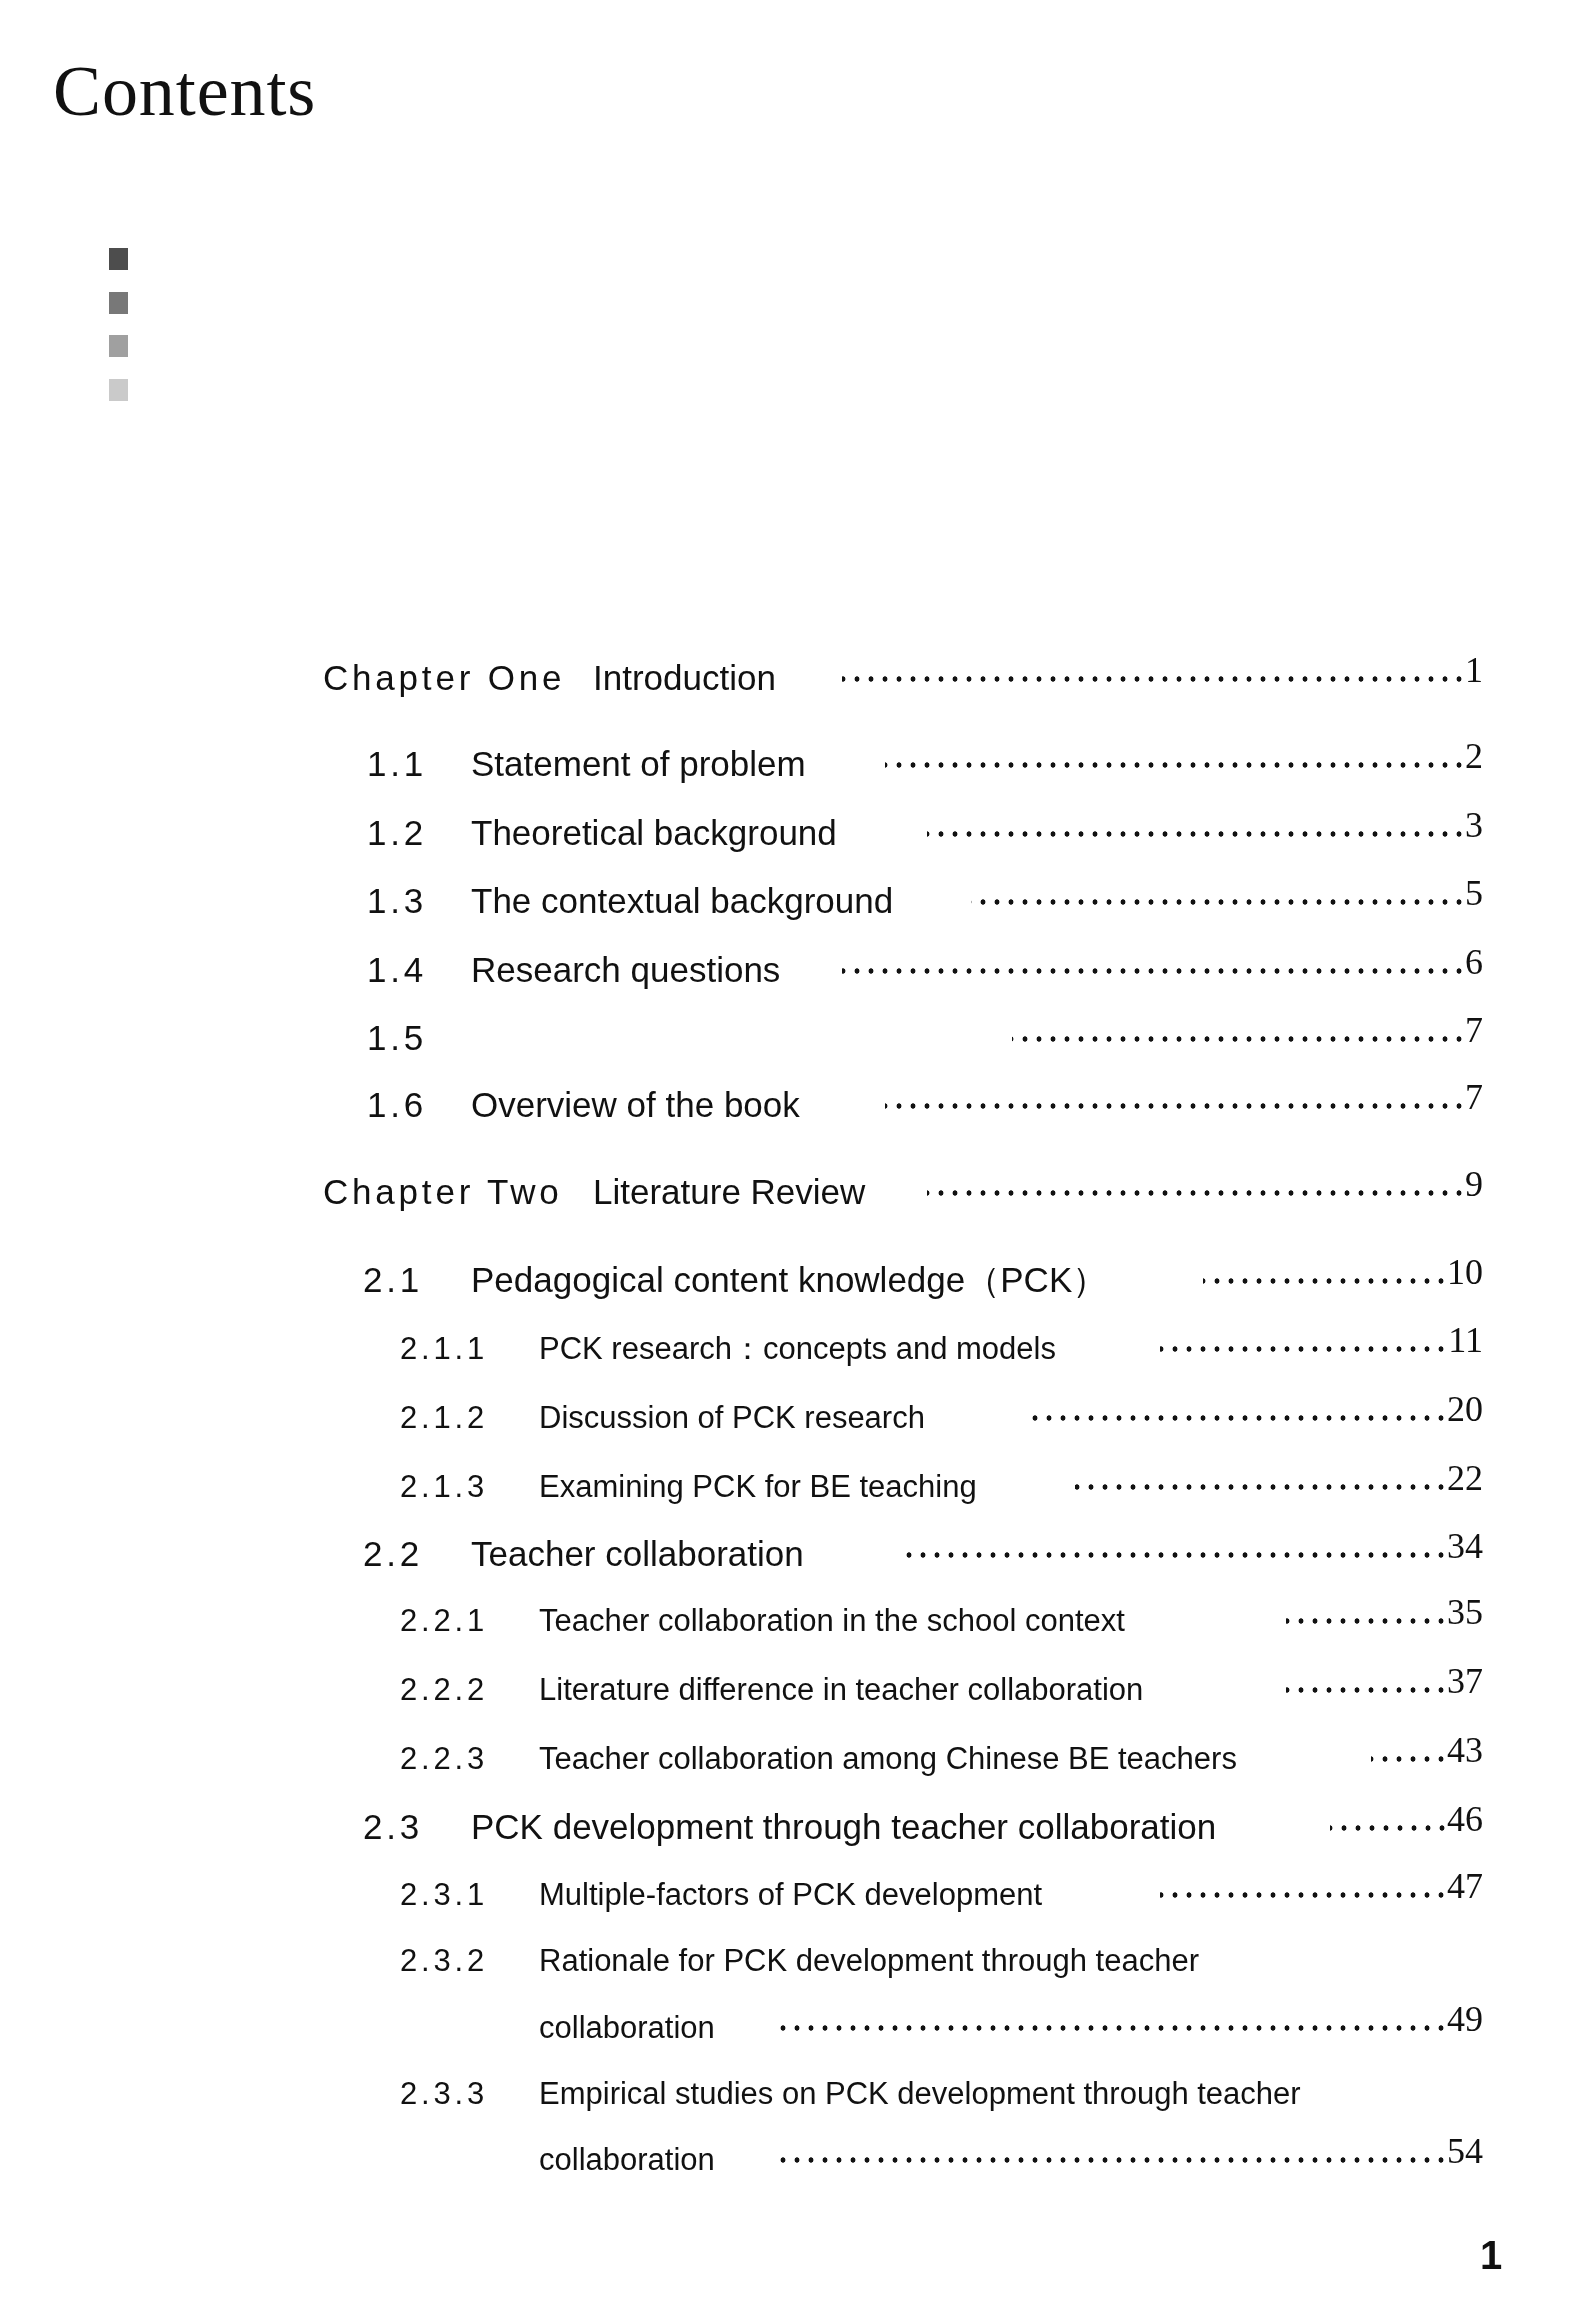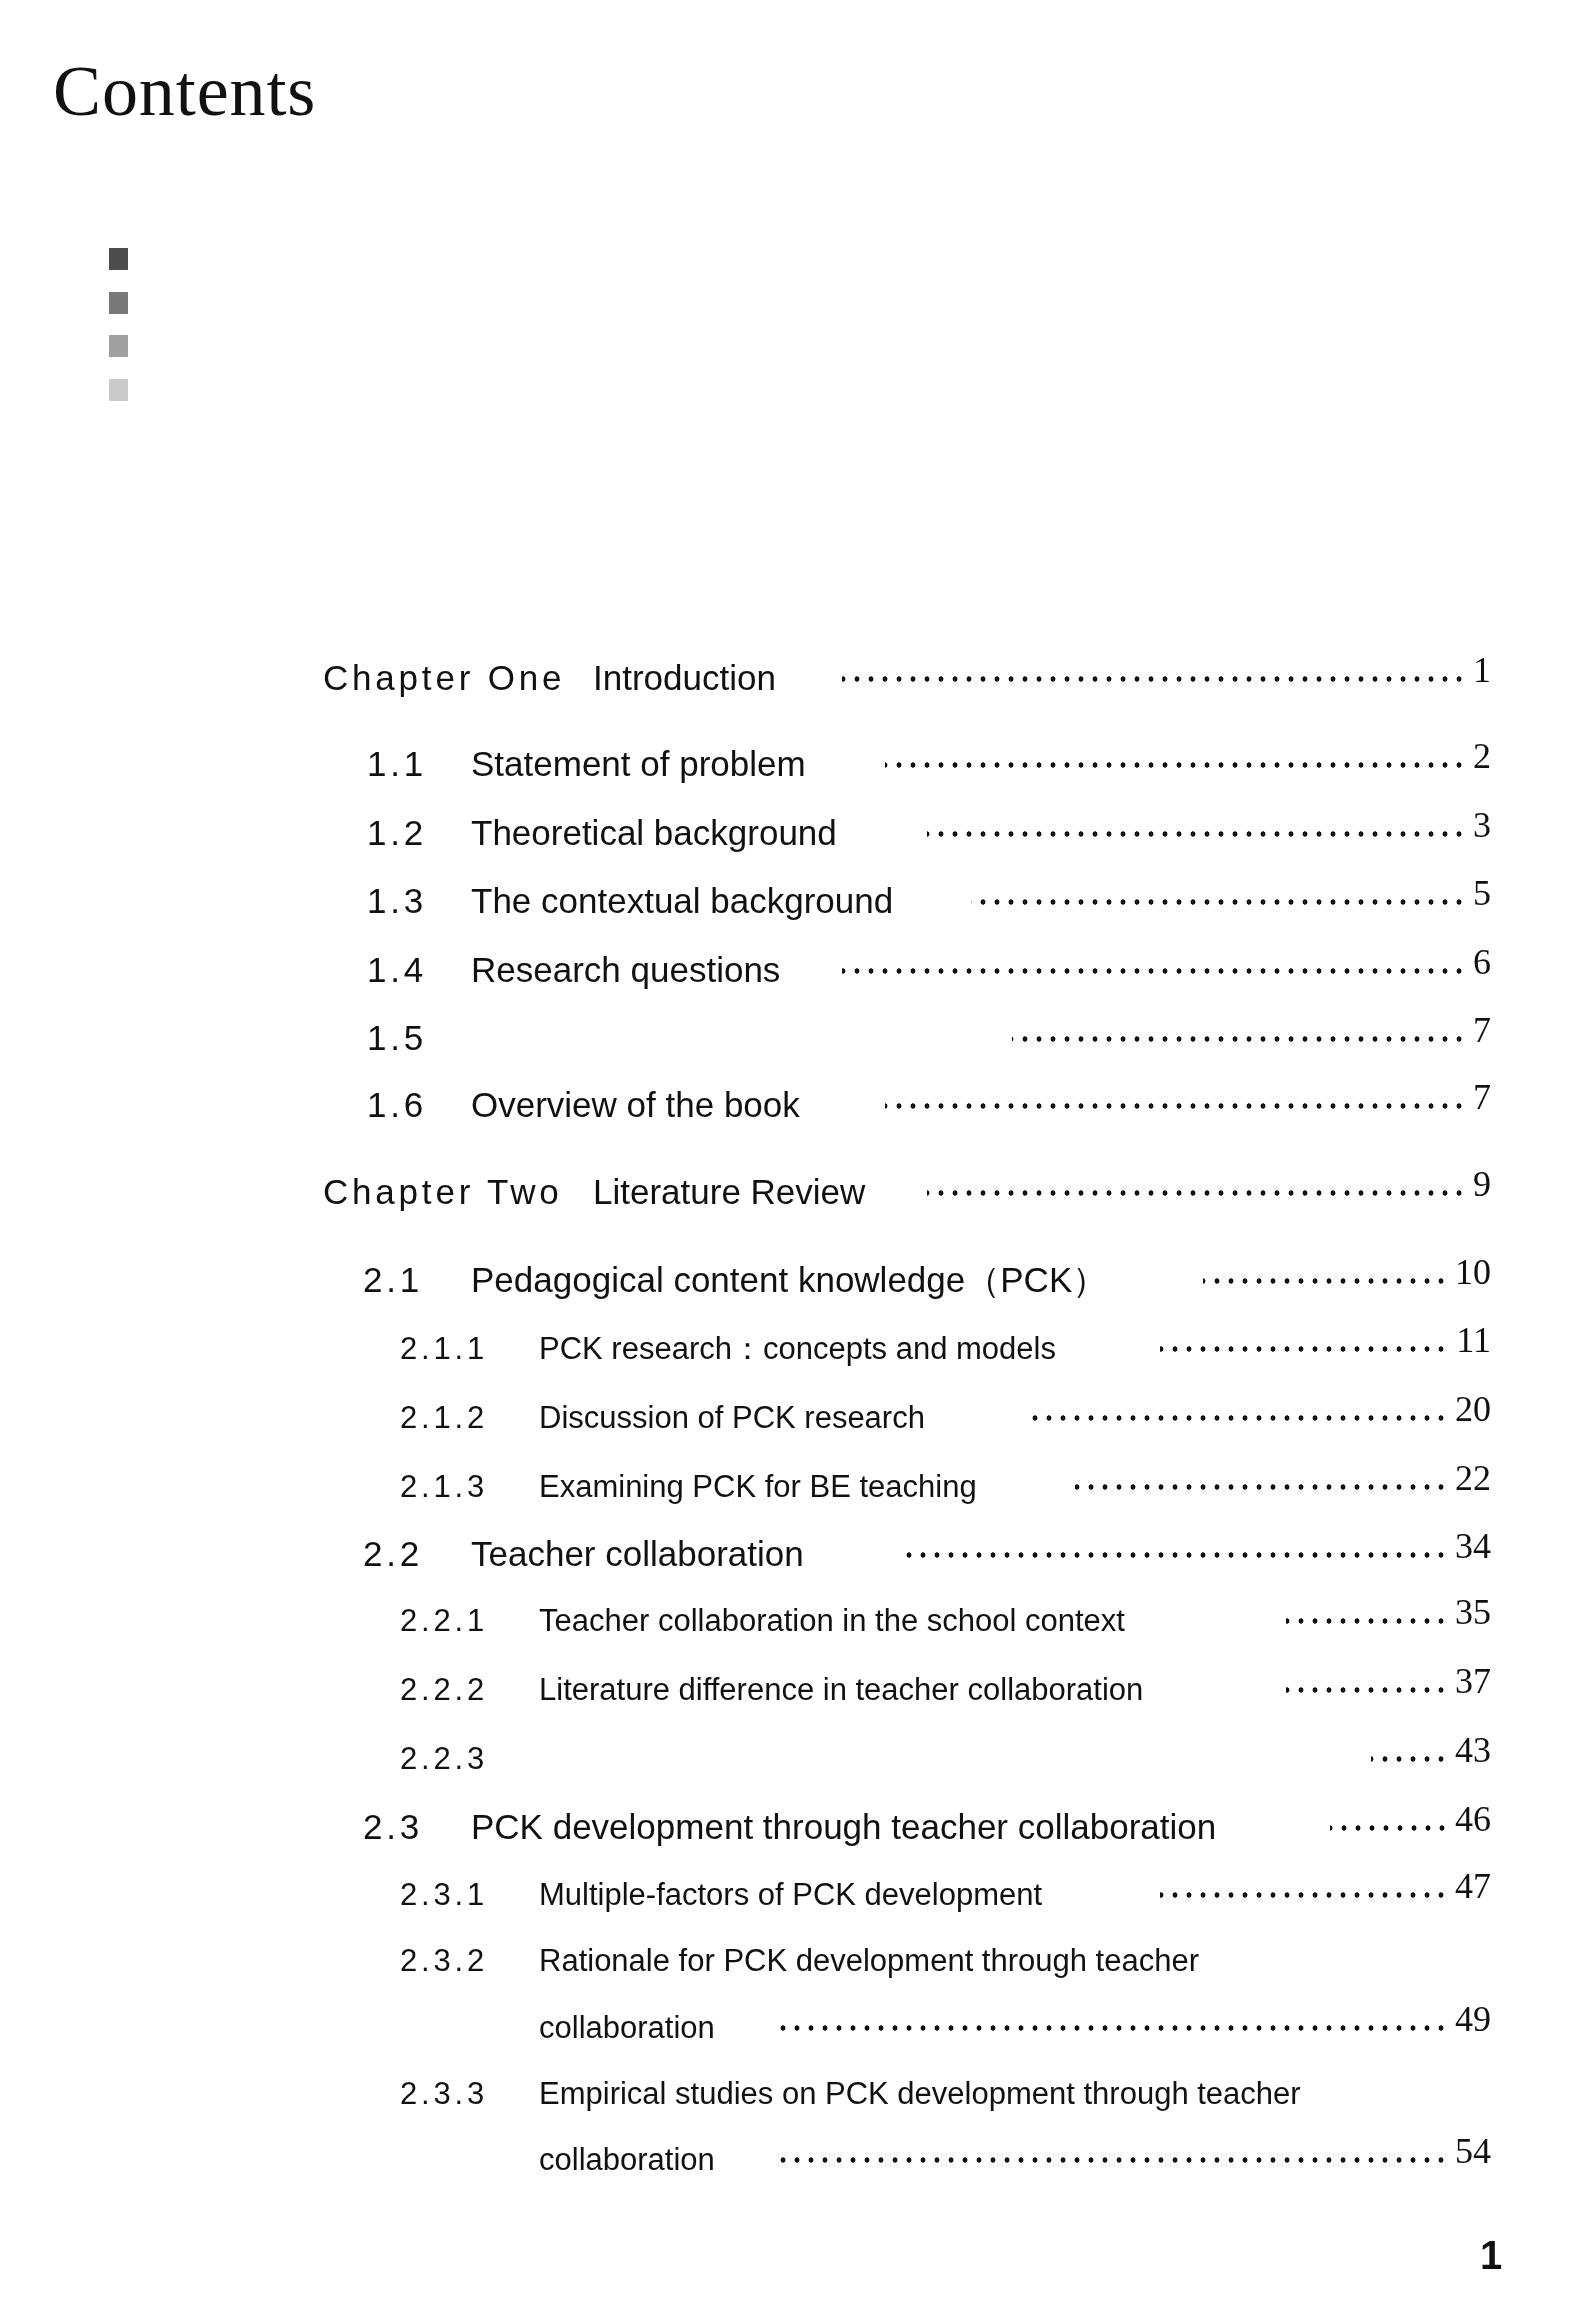--- a/index.html
+++ b/index.html
@@ -4,21 +4,21 @@
 <style>
   html, body { margin: 0; padding: 0; background: #ffffff; }
   body { width: 1570px; height: 2319px; position: relative; overflow: hidden; color: #111111; }
   .title {
     position: absolute; left: 53px; top: 55px;
     font-family: "Liberation Serif", "DejaVu Serif", serif;
     font-size: 72px; line-height: 1; letter-spacing: 0.9px; color: #111;
   }
   .sq { position: absolute; left: 109px; width: 19px; height: 21.7px; }
   .row {
-    position: absolute; height: 47px; left: 0; right: 8px;
+    position: absolute; height: 47px; left: 0; right: 16px;
   }
   .row .num, .row .txt {
     position: absolute; bottom: 0; white-space: nowrap;
     font-family: "Liberation Sans", "DejaVu Sans", sans-serif; color: #111;
     line-height: 1;
   }
   .row.l1 .txt, .row.l1 .num { font-size: 35px; }
   .row.l2 .txt, .row.l2 .num { font-size: 35px; }
   .row.l3 .txt, .row.l3 .num { font-size: 31px; }
   .row .num { letter-spacing: 3.8px; }
@@ -135,20 +135,21 @@
       <span class="page" style="bottom: 5.6px;">35</span>
     </div>
     <div class="row l3" style="top: 1658px;">
       <span class="num" style="left: 400px;">2.2.2</span>
       <span class="txt" style="left: 539px;">Literature difference in teacher collaboration</span>
       <span class="leader" style="left: 1286px; width: 162px; bottom: 12.2px;"></span>
       <span class="page" style="bottom: 5.6px;">37</span>
     </div>
     <div class="row l3" style="top: 1727px;">
       <span class="num" style="left: 400px;">2.2.3</span>
+      <span class="txt" style="left: 539px;">Teacher collaboration among Chinese BE teachers</span>
       <span class="leader" style="left: 1371px; width: 77px; bottom: 12.2px;"></span>
       <span class="page" style="bottom: 5.6px;">43</span>
     </div>
     <div class="row l2" style="top: 1797px;">
       <span class="num" style="left: 363px;">2.3</span>
       <span class="txt" style="left: 471px;">PCK development through teacher collaboration</span>
       <span class="leader" style="left: 1330px; width: 119px; bottom: 13px;"></span>
       <span class="page" style="bottom: 6.6px;">46</span>
     </div>
     <div class="row l3" style="top: 1863px;">

